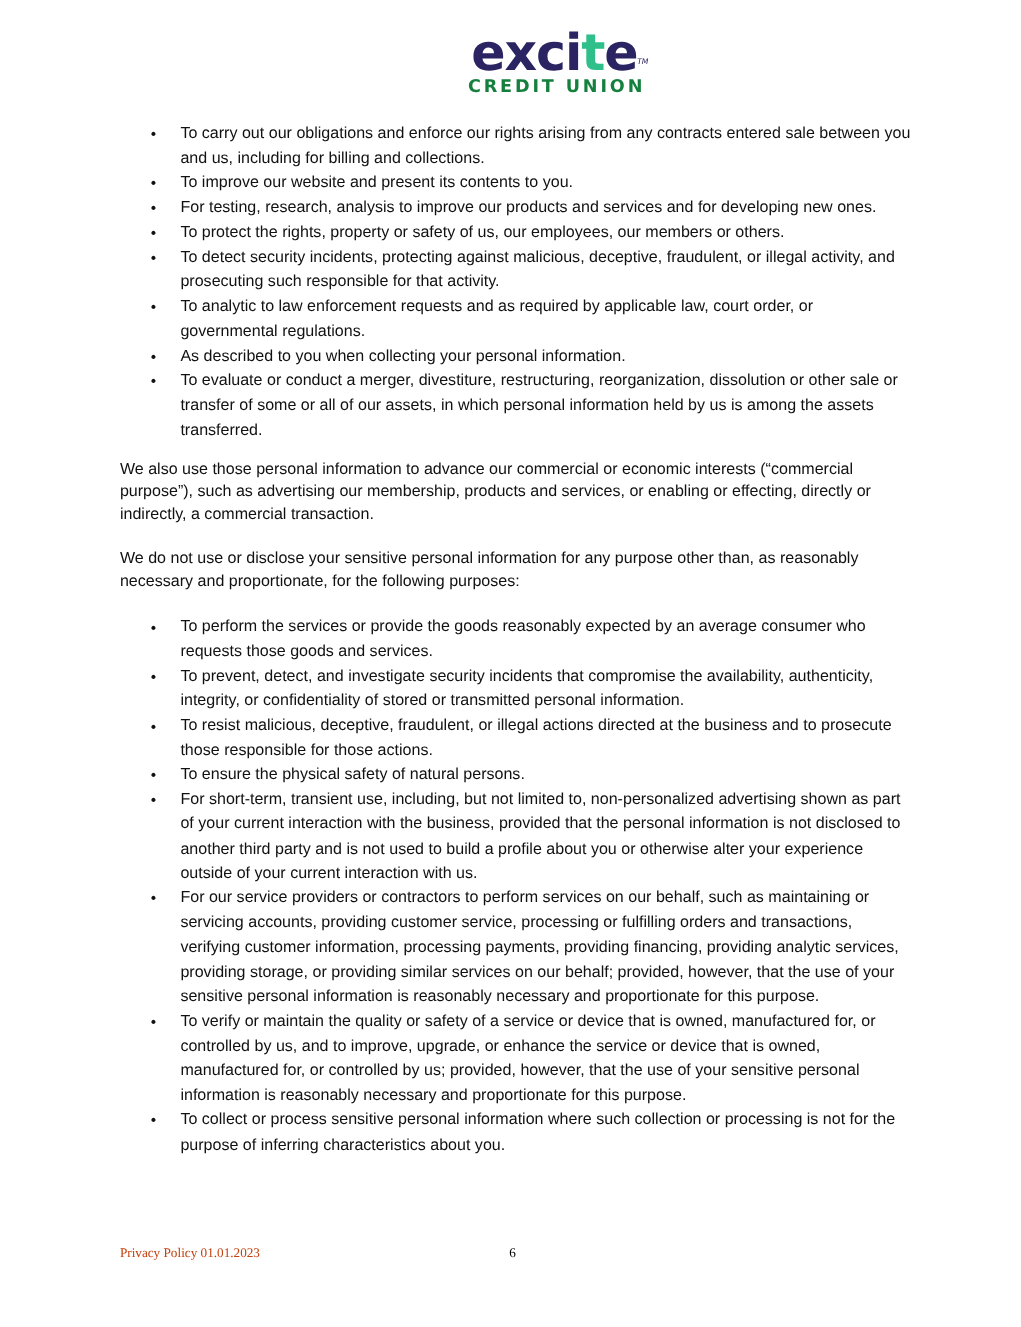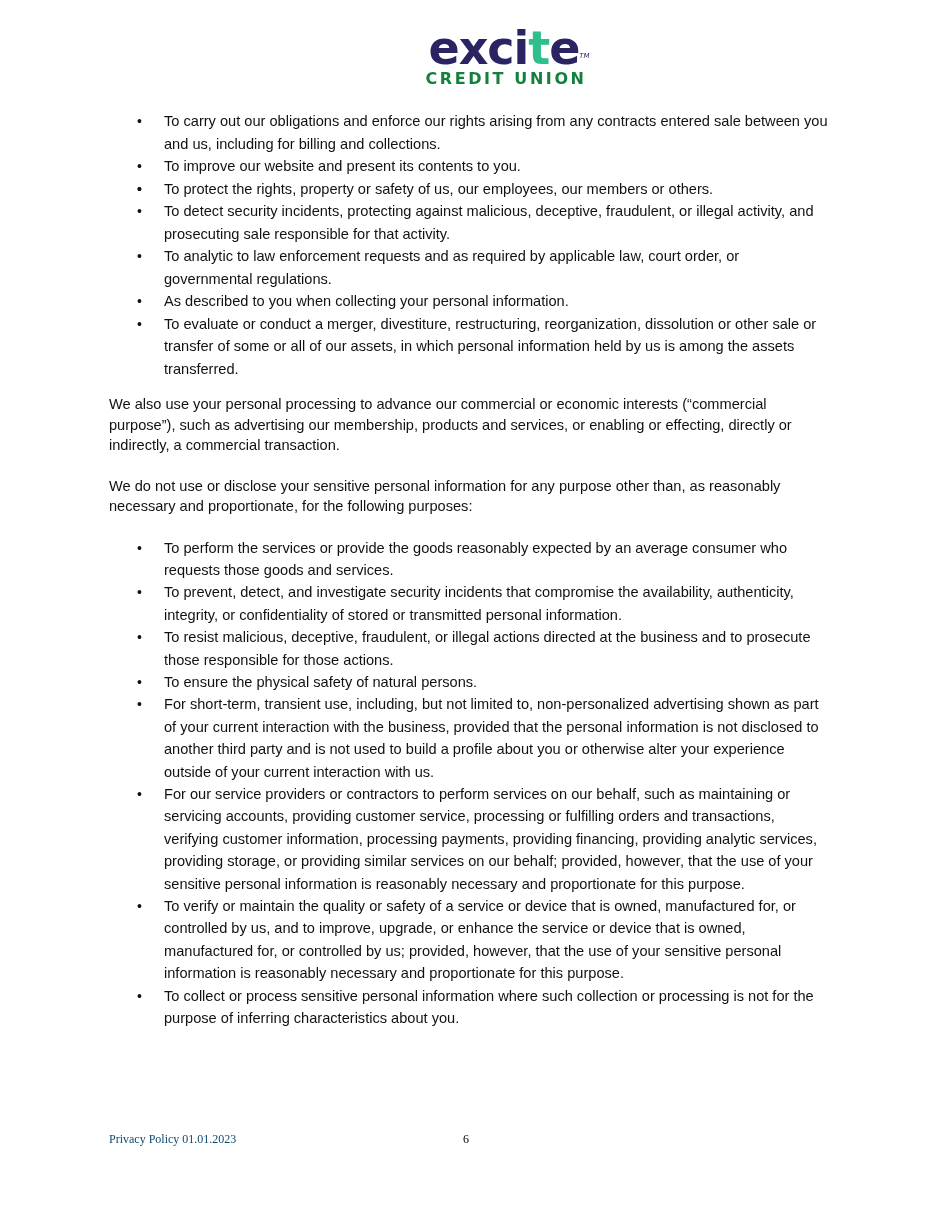--- a/index.html
+++ b/index.html
@@ -90,21 +90,21 @@
     .gap-1 { height: 14px; }
     .gap-2 { height: 20px; }
     .gap-3 { height: 20px; }
     .list2 li { line-height: 22.4px; }
     .footer {
       position: absolute;
       top: 1132px;
       left: 109px;
       font-family: "Liberation Serif", serif;
       font-size: 12px;
-      color: #0c4a6e;
+      color: #c2410c;
     }
     .footer-page {
       position: absolute;
       top: 1132px;
       left: 463px;
       font-family: "Liberation Serif", serif;
       font-size: 12px;
       color: #000000;
     }
   </style>
@@ -113,30 +113,30 @@
 
 <div class="logo">
   <span class="logo-word"><span>exci</span><span class="t">t</span><span>e</span><span class="logo-tm">TM</span></span>
   <span class="logo-sub">CREDIT UNION</span>
 </div>
 
 <div class="content">
   <ul class="bullets list1">
     <li><span class="bullet">•</span><span>To carry out our obligations and enforce our rights arising from any contracts entered sale between you and us, including for billing and collections.</span></li>
     <li><span class="bullet">•</span><span>To improve our website and present its contents to you.</span></li>
-    <li><span class="bullet">•</span></li>
+    <li><span class="bullet">•</span><span>For testing, research, analysis to improve our products and services and for developing new ones.</span></li>
     <li><span class="bullet">•</span><span>To protect the rights, property or safety of us, our employees, our members or others.</span></li>
-    <li><span class="bullet">•</span><span>To detect security incidents, protecting against malicious, deceptive, fraudulent, or illegal activity, and prosecuting sale responsible for that activity.</span></li>
+    <li><span class="bullet">•</span><span>To detect security incidents, protecting against malicious, deceptive, fraudulent, or illegal activity, and prosecuting such responsible for that activity.</span></li>
     <li><span class="bullet">•</span><span>To analytic to law enforcement requests and as required by applicable law, court order, or governmental regulations.</span></li>
     <li><span class="bullet">•</span><span>As described to you when collecting your personal information.</span></li>
     <li><span class="bullet">•</span><span>To evaluate or conduct a merger, divestiture, restructuring, reorganization, dissolution or other sale or transfer of some or all of our assets, in which personal information held by us is among the assets transferred.</span></li>
   </ul>
 
   <div class="gap-1"></div>
-  <p class="para">We also use your personal processing to advance our commercial or economic interests (“commercial purpose”), such as advertising our membership, products and services, or enabling or effecting, directly or indirectly, a commercial transaction.</p>
+  <p class="para">We also use those personal information to advance our commercial or economic interests (“commercial purpose”), such as advertising our membership, products and services, or enabling or effecting, directly or indirectly, a commercial transaction.</p>
   <div class="gap-2"></div>
   <p class="para">We do not use or disclose your sensitive personal information for any purpose other than, as reasonably necessary and proportionate, for the following purposes:</p>
   <div class="gap-3"></div>
 
   <ul class="bullets list2">
     <li><span class="bullet">•</span><span>To perform the services or provide the goods reasonably expected by an average consumer who requests those goods and services.</span></li>
     <li><span class="bullet">•</span><span>To prevent, detect, and investigate security incidents that compromise the availability, authenticity, integrity, or confidentiality of stored or transmitted personal information.</span></li>
     <li><span class="bullet">•</span><span>To resist malicious, deceptive, fraudulent, or illegal actions directed at the business and to prosecute those responsible for those actions.</span></li>
     <li><span class="bullet">•</span><span>To ensure the physical safety of natural persons.</span></li>
     <li><span class="bullet">•</span><span>For short-term, transient use, including, but not limited to, non-personalized advertising shown as part of your current interaction with the business, provided that the personal information is not disclosed to another third party and is not used to build a profile about you or otherwise alter your experience outside of your current interaction with us.</span></li>

